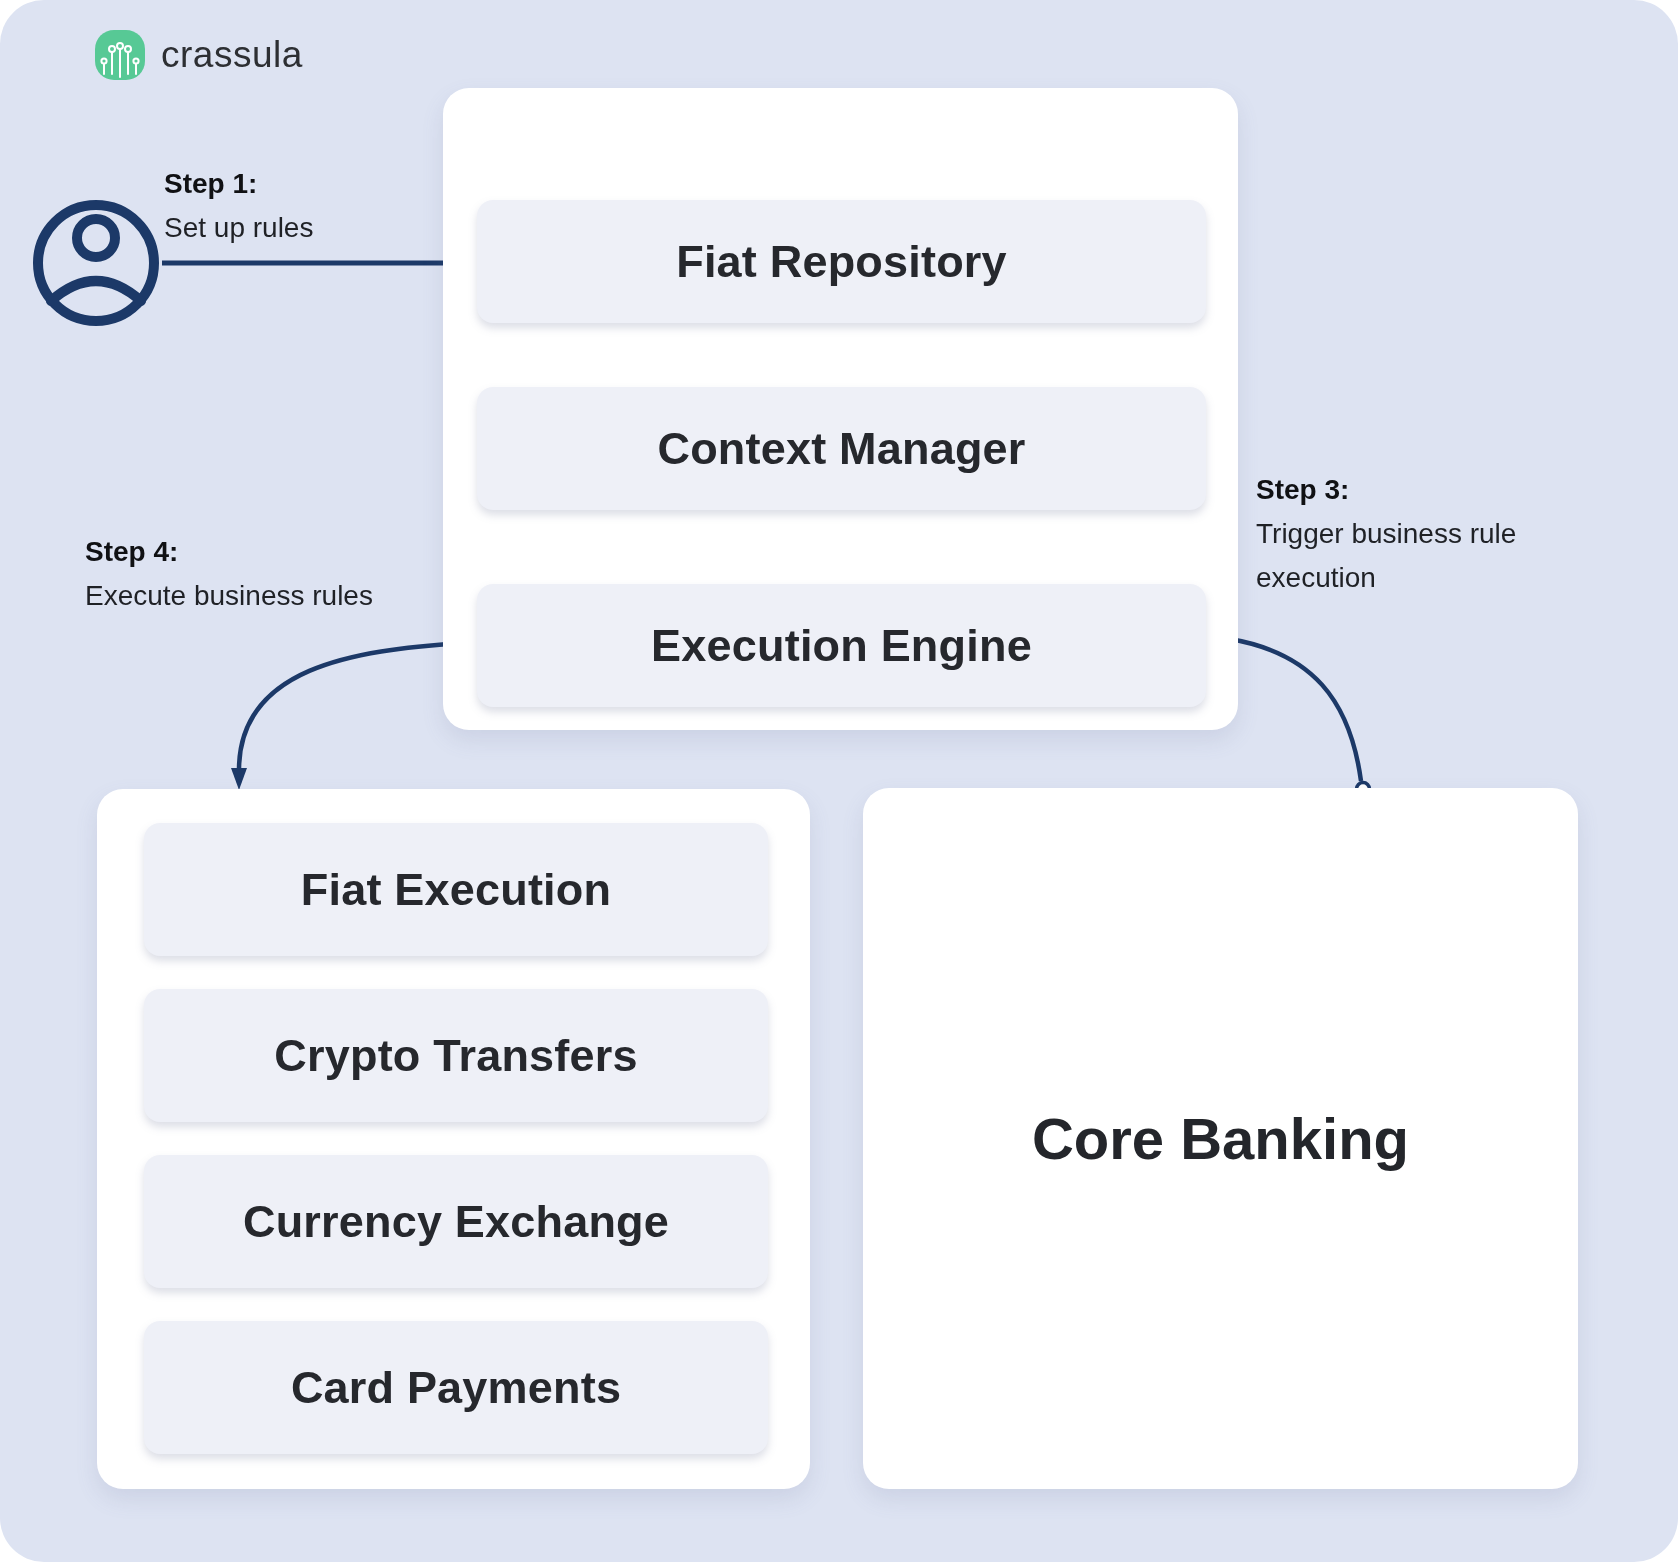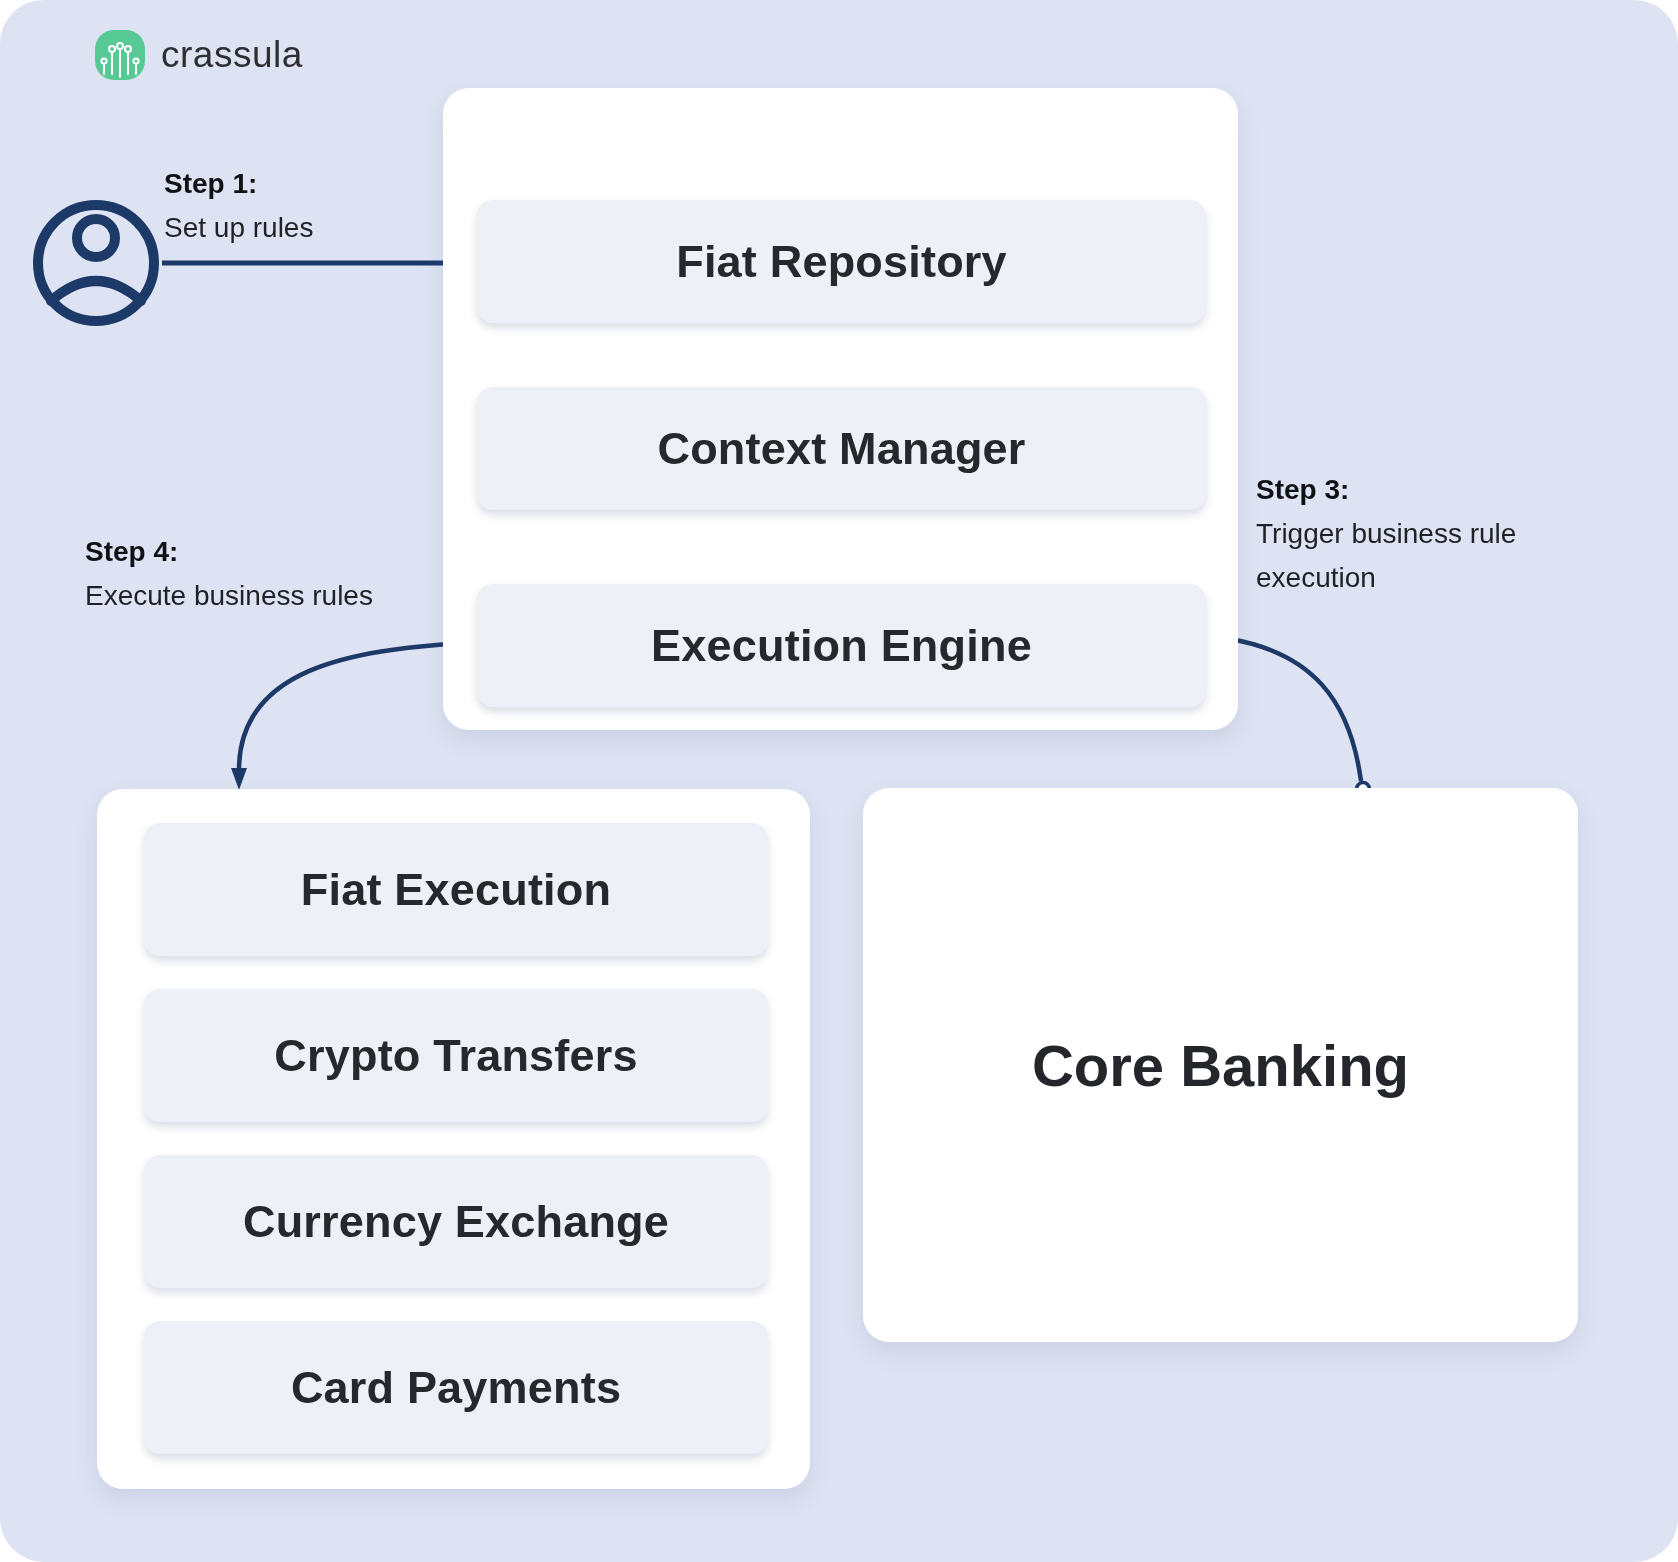--- a/index.html
+++ b/index.html
@@ -9,21 +9,21 @@
     background:#dde3f2; border-radius:44px; overflow:hidden;
   }
   
   .logo{position:absolute; left:95px; top:30px; display:flex; align-items:center; gap:16px;}
   .logo-badge{width:50px; height:50px; background:#57c995; border-radius:19px; display:flex; align-items:center; justify-content:center;}
   .logo-word{font-size:37px; color:#2d2f33; letter-spacing:0.5px; font-weight:400;}
   
   .card{position:absolute; background:#ffffff; border-radius:26px; box-shadow:0 10px 22px rgba(96,108,150,0.14);}
   .engine-card{left:443px; top:88px; width:795px; height:642px;}
   .services-card{left:97px; top:789px; width:713px; height:700px;}
-  .core-card{left:863px; top:788px; width:715px; height:554px; display:flex; align-items:center; justify-content:center;}
+  .core-card{left:863px; top:788px; width:715px; height:701px; display:flex; align-items:center; justify-content:center;}
   .card-title{
     position:absolute; left:0; right:0; top:104px; text-align:center;
     font-size:56px; font-weight:700; color:#24262b; letter-spacing:0.2px;
   }
   .core-title{font-size:58px; font-weight:700; color:#24262b;}
   
   .module{
     position:absolute; background:#eef0f7; border-radius:16px;
     box-shadow:0 5px 9px rgba(118,128,160,0.26);
     display:flex; align-items:center; justify-content:center;

